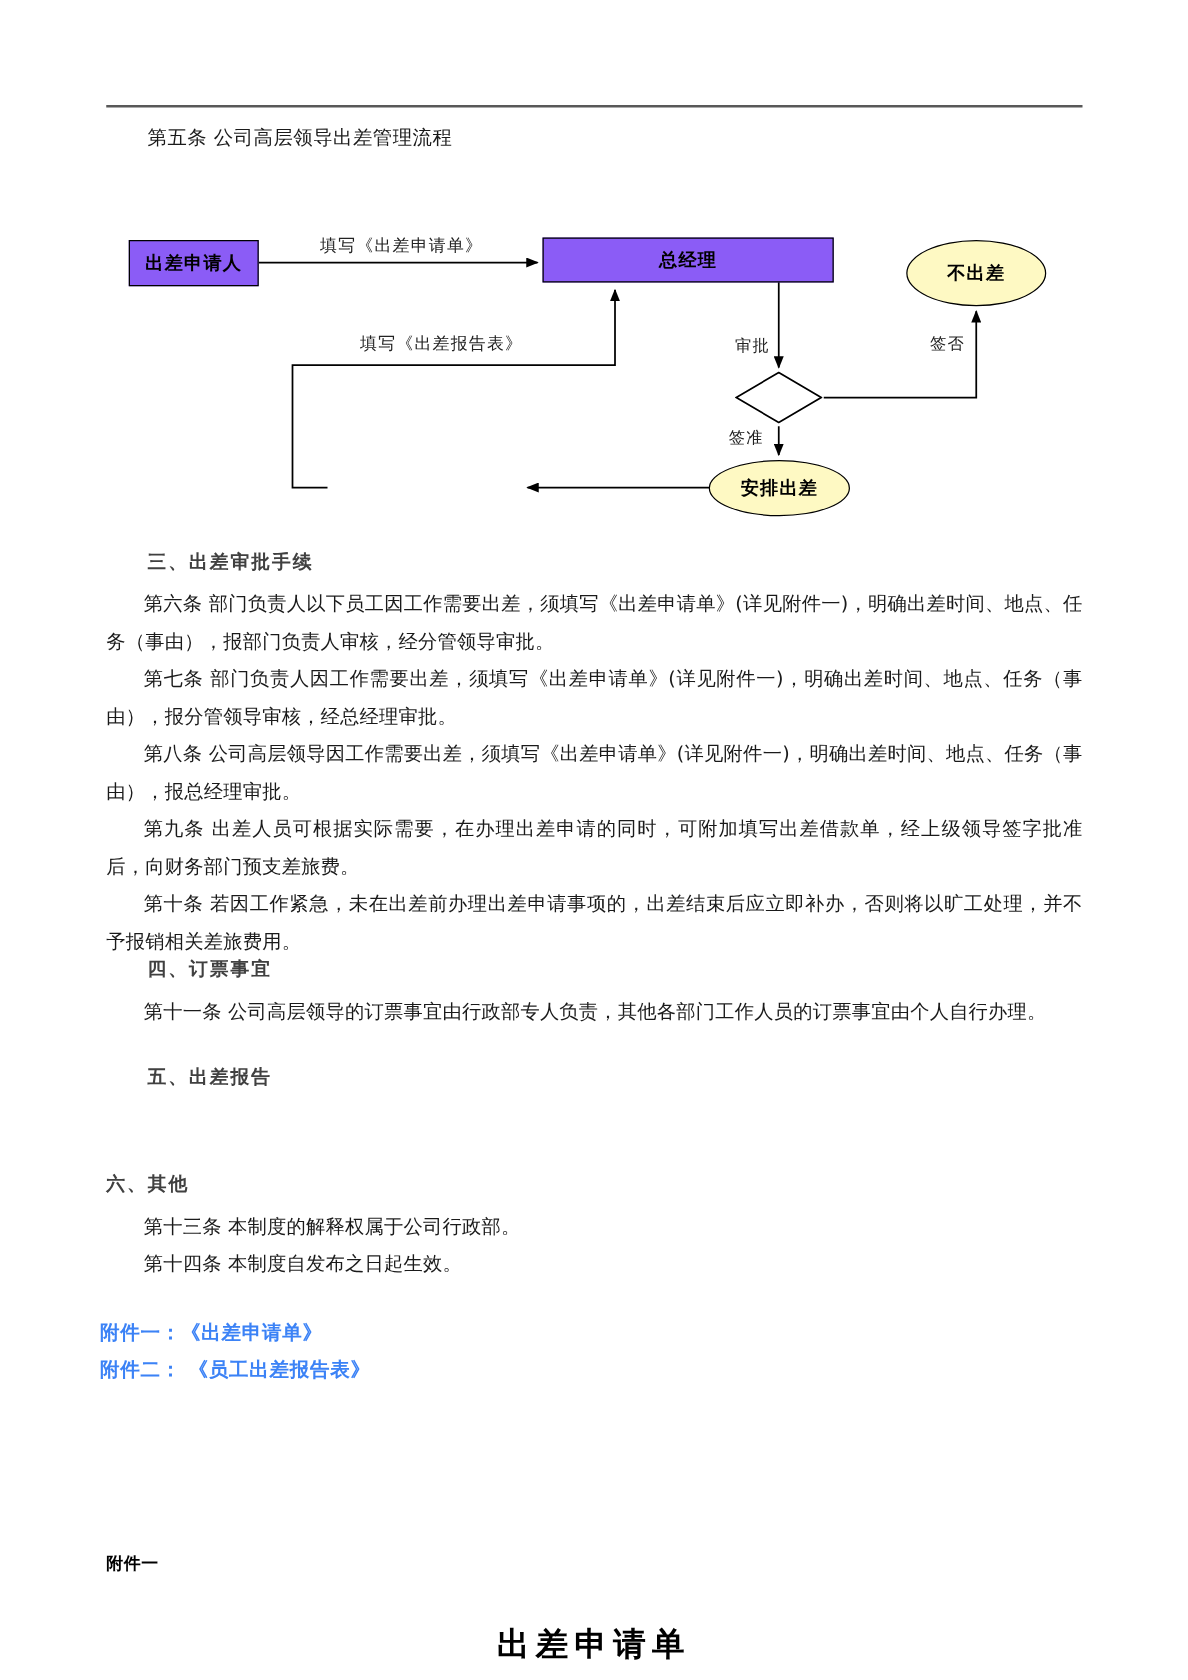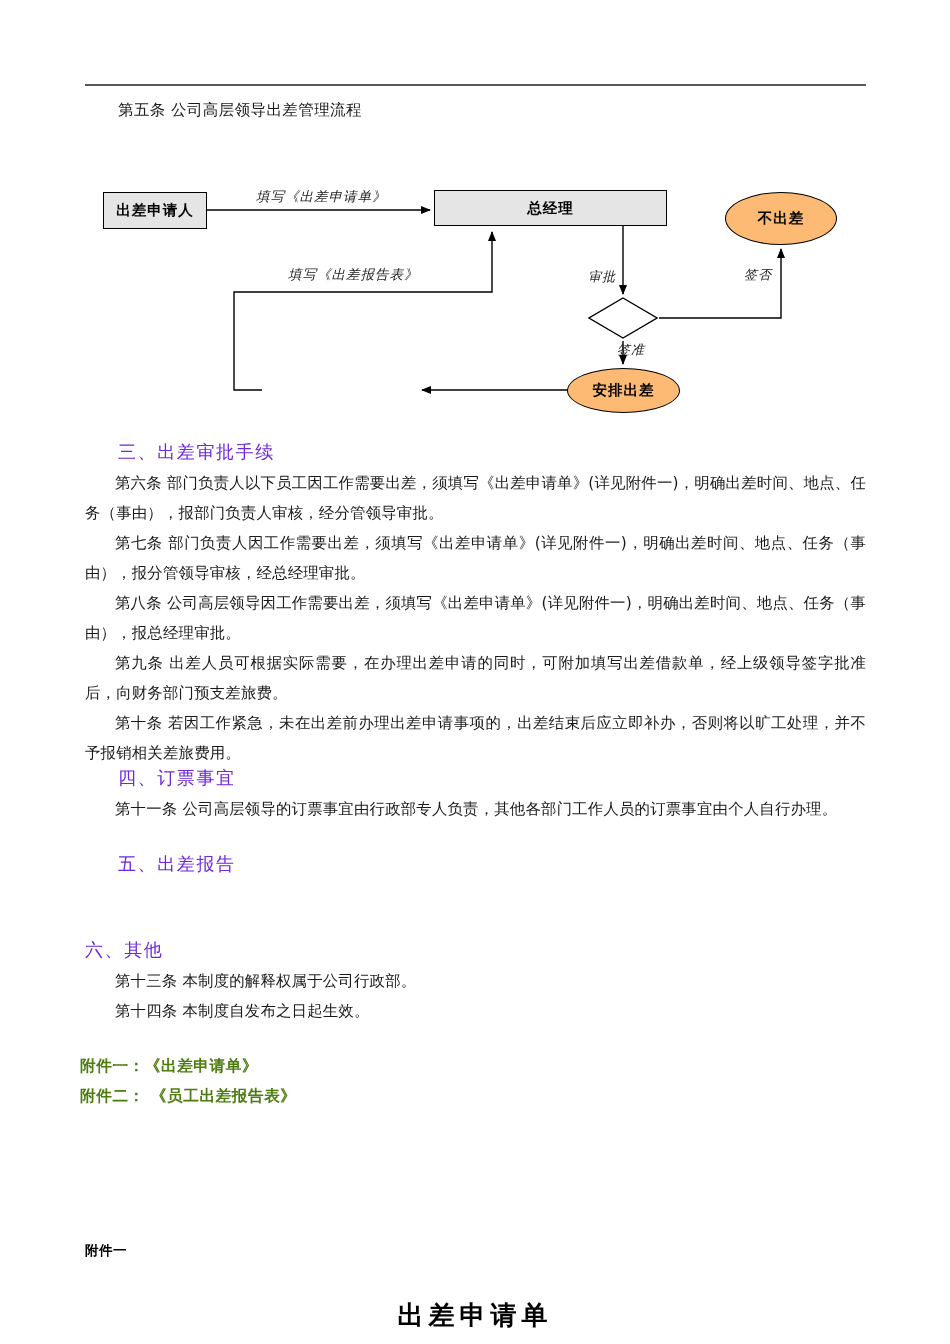--- a/index.html
+++ b/index.html
@@ -39,76 +39,75 @@
   .flow {
     position: absolute;
     left: 0;
     top: 0;
     width: 950px;
     height: 430px;
   }
   .fbox {
     position: absolute;
     border: 1.4px solid #000;
-    background: #e5e5e5;
+    background: #8b5cf6;
     display: flex;
     align-items: center;
     justify-content: center;
     font-size: 14.5px;
     color: #000;
     font-weight: 600;
     letter-spacing: 1px;
     box-sizing: border-box;
   }
   .fell {
     position: absolute;
     border: 1.4px solid #000;
     border-radius: 50%;
-    background: #fdba74;
+    background: #fef9c3;
     display: flex;
     align-items: center;
     justify-content: center;
     font-size: 14.5px;
     color: #000;
     font-weight: 600;
     letter-spacing: 1px;
     box-sizing: border-box;
   }
   .flabel {
     position: absolute;
     font-size: 13.5px;
     color: #222;
     letter-spacing: 1px;
     white-space: nowrap;
-    font-style: italic;
   }
   .flabel.sm { font-size: 13px; }
 
   
   .sec-head {
     position: absolute;
-    font-weight: normal;
-    font-size: 18px;
-    color: #6d28d9;
+    font-weight: bold;
+    font-size: 15px;
+    color: #404040;
     letter-spacing: 1.6px;
     white-space: nowrap;
   }
   .para {
     position: absolute;
     font-size: 15.4px;
     color: #1a1a1a;
     line-height: 30px;
     letter-spacing: 0.2px;
     text-align: justify;
   }
   .attach {
     position: absolute;
     font-weight: bold;
     font-size: 15.6px;
-    color: #4d7c0f;
+    color: #3b82f6;
     letter-spacing: 0.6px;
     white-space: nowrap;
   }
   .anx-label {
     position: absolute;
     font-weight: bold;
     font-size: 13.5px;
     color: #000;
     letter-spacing: 0.5px;
     white-space: nowrap;
@@ -174,21 +173,21 @@
 
     <div style="position:absolute;left:588px;top:297px;width:70px;height:42px;">
       <svg width="70" height="42">
         <polygon points="35,1 69,21 35,41 1,21" fill="#fff" stroke="#000" stroke-width="1.4"></polygon>
       </svg>
     </div>
 
     <div class="flabel" style="left:256px;top:188px;">填写《出差申请单》</div>
     <div class="flabel" style="left:288px;top:266px;">填写《出差报告表》</div>
     <div class="flabel sm" style="left:588px;top:268px;">审批</div>
-    <div class="flabel sm" style="left:617px;top:341px;">签准</div>
+    <div class="flabel sm" style="left:583px;top:341px;">签准</div>
     <div class="flabel sm" style="left:744px;top:266px;">签否</div>
   </div>
 
   <div class="sec-head" style="left:118px;top:440px;">三、出差审批手续</div>
 
   <div class="para" style="left:85px;top:468px;width:781px;text-indent:30px;">第六条   部门负责人以下员工因工作需要出差，须填写《出差申请单》(详见附件一)，明确出差时间、地点、任务（事由），报部门负责人审核，经分管领导审批。</div>
 
   <div class="para" style="left:85px;top:528px;width:781px;text-indent:30px;">第七条   部门负责人因工作需要出差，须填写《出差申请单》(详见附件一)，明确出差时间、地点、任务（事由），报分管领导审核，经总经理审批。</div>
 
   <div class="para" style="left:85px;top:588px;width:781px;text-indent:30px;">第八条   公司高层领导因工作需要出差，须填写《出差申请单》(详见附件一)，明确出差时间、地点、任务（事由），报总经理审批。</div>

